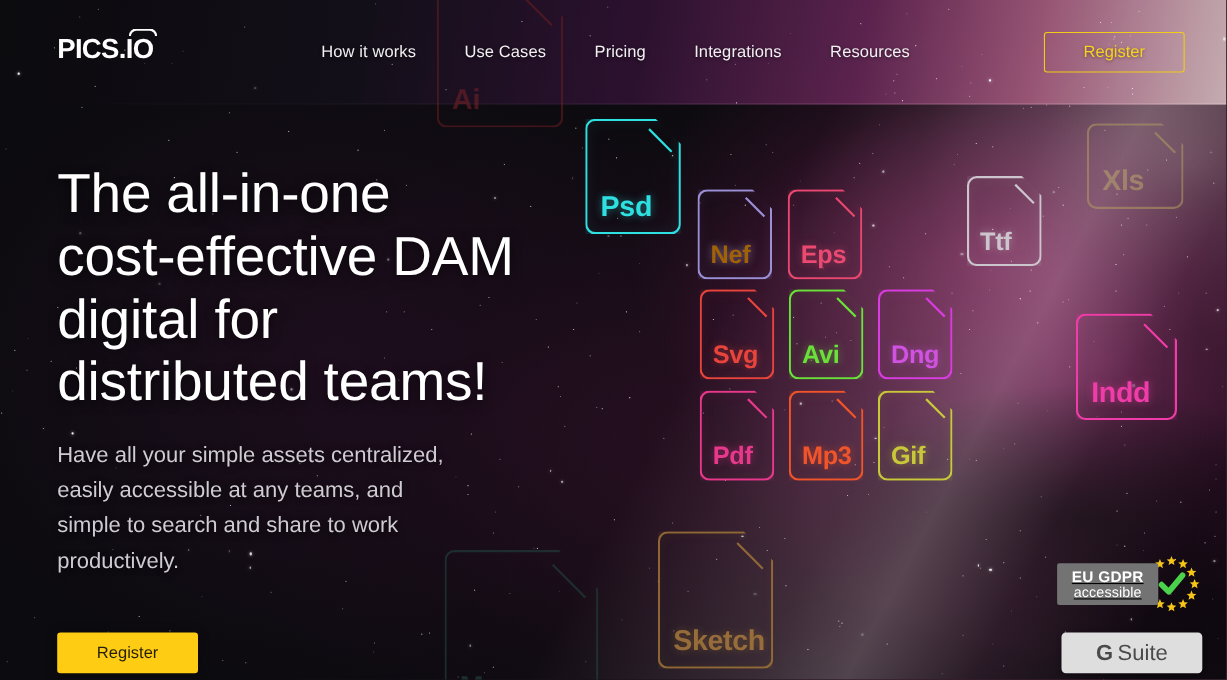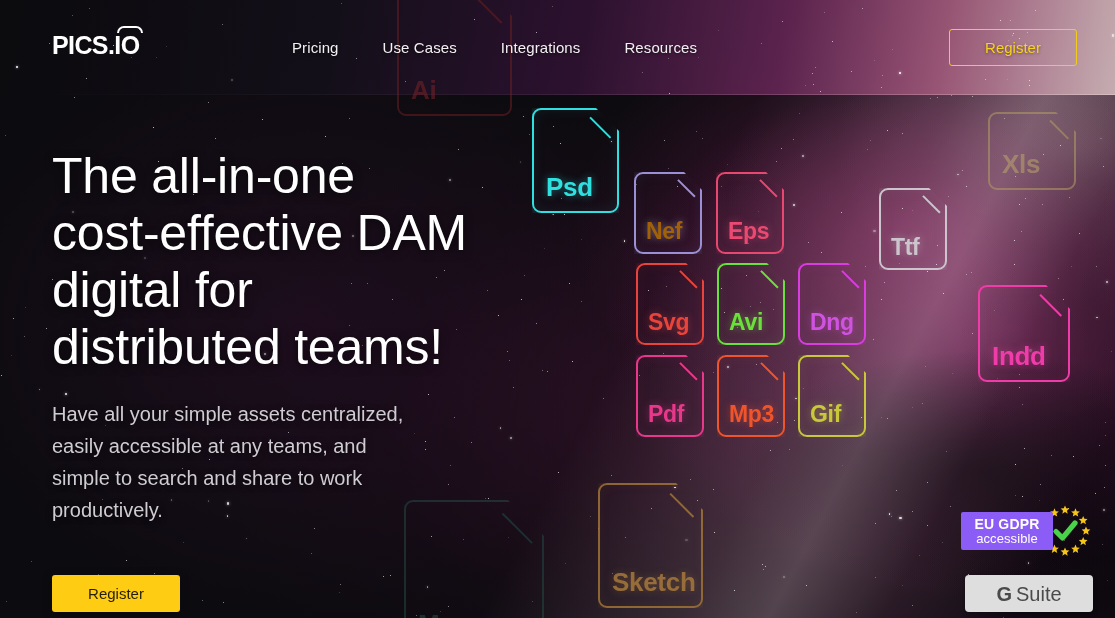--- a/index.html
+++ b/index.html
@@ -160,24 +160,25 @@
   .fcard.small .lbl { font-size:23px; padding:0 0 9px 10px; }
 
   
   .badge-gdpr {
     position:absolute; right:22px; top:505px;
     width:132px; height:52px; z-index:35;
   }
   .gdpr-box {
     position:absolute; left:0; top:7px;
     width:92px; height:38px;
-    background:#8b5cf6; border-radius:2px;
+    background:#737373; border-radius:2px;
     display:flex; flex-direction:column;
     align-items:center; justify-content:center;
     line-height:1.05;
+    text-decoration:underline;
   }
   .gdpr-l1 { color:#fff; font-size:14px; font-weight:700; letter-spacing:0.2px; }
   .gdpr-l2 { color:#fff; font-size:13px; font-weight:400; letter-spacing:0.1px; }
   .gdpr-ring { position:absolute; right:0; top:0; width:58px; height:52px; }
 
   .badge-gsuite {
     position:absolute; right:22px; top:575px;
     width:128px; height:37px; z-index:35;
     background:#dededf; border-radius:4px;
     display:flex; align-items:center; justify-content:center;
@@ -555,21 +556,21 @@
         <span style="position: absolute; right: -2px; top: -2px; width: 26px; height: 26px; border-bottom: 2.4px solid rgb(176, 154, 98); transform-origin: 50% 50%; transform: rotate(45deg) translate(0.6px, -6px);"></span>
       </div>
       <div class="fcard small" style="left: 634px; top: 172px; width: 68px; height: 82px; border-color: rgb(155, 143, 214); opacity: 1; border-radius: 9px; clip-path: polygon(0px 0px, calc(100% - 18px) 0px, 100% 18px, 100% 100%, 0px 100%); box-shadow: rgba(155, 143, 214, 0.333) 0px 0px 10px, rgba(155, 143, 214, 0.08) 0px 0px 14px inset;">
         <span class="lbl" style="color: #a16207; text-shadow: rgba(195, 188, 232, 0.467) 0px 0px 8px;">Nef</span>
         <span style="position: absolute; right: -2px; top: -2px; width: 24px; height: 24px; border-bottom: 2.4px solid rgb(155, 143, 214); transform-origin: 50% 50%; transform: rotate(45deg) translate(0.54px, -5.4px);"></span>
       </div>
       <div class="fcard small" style="left: 716px; top: 172px; width: 68px; height: 82px; border-color: rgb(232, 71, 111); opacity: 1; border-radius: 9px; clip-path: polygon(0px 0px, calc(100% - 18px) 0px, 100% 18px, 100% 100%, 0px 100%); box-shadow: rgba(232, 71, 111, 0.333) 0px 0px 10px, rgba(232, 71, 111, 0.08) 0px 0px 14px inset;">
         <span class="lbl" style="color: rgb(234, 74, 114); text-shadow: rgba(234, 74, 114, 0.467) 0px 0px 8px;">Eps</span>
         <span style="position: absolute; right: -2px; top: -2px; width: 24px; height: 24px; border-bottom: 2.4px solid rgb(232, 71, 111); transform-origin: 50% 50%; transform: rotate(45deg) translate(0.54px, -5.4px);"></span>
       </div>
-      <div class="fcard small" style="left: 879px; top: 188px; width: 68px; height: 82px; border-color: rgb(205, 197, 205); opacity: 1; border-radius: 9px; clip-path: polygon(0px 0px, calc(100% - 18px) 0px, 100% 18px, 100% 100%, 0px 100%); box-shadow: rgba(205, 197, 205, 0.333) 0px 0px 10px, rgba(205, 197, 205, 0.08) 0px 0px 14px inset;">
+      <div class="fcard small" style="left: 879px; top: 160px; width: 68px; height: 82px; border-color: rgb(205, 197, 205); opacity: 1; border-radius: 9px; clip-path: polygon(0px 0px, calc(100% - 18px) 0px, 100% 18px, 100% 100%, 0px 100%); box-shadow: rgba(205, 197, 205, 0.333) 0px 0px 10px, rgba(205, 197, 205, 0.08) 0px 0px 14px inset;">
         <span class="lbl" style="color: rgb(205, 197, 205); text-shadow: rgba(205, 197, 205, 0.467) 0px 0px 8px;">Ttf</span>
         <span style="position: absolute; right: -2px; top: -2px; width: 24px; height: 24px; border-bottom: 2.4px solid rgb(205, 197, 205); transform-origin: 50% 50%; transform: rotate(45deg) translate(0.54px, -5.4px);"></span>
       </div>
       <div class="fcard small" style="left: 636px; top: 263px; width: 68px; height: 82px; border-color: rgb(232, 68, 60); opacity: 1; border-radius: 9px; clip-path: polygon(0px 0px, calc(100% - 18px) 0px, 100% 18px, 100% 100%, 0px 100%); box-shadow: rgba(232, 68, 60, 0.333) 0px 0px 10px, rgba(232, 68, 60, 0.08) 0px 0px 14px inset;">
         <span class="lbl" style="color: rgb(232, 68, 60); text-shadow: rgba(232, 68, 60, 0.467) 0px 0px 8px;">Svg</span>
         <span style="position: absolute; right: -2px; top: -2px; width: 24px; height: 24px; border-bottom: 2.4px solid rgb(232, 68, 60); transform-origin: 50% 50%; transform: rotate(45deg) translate(0.54px, -5.4px);"></span>
       </div>
       <div class="fcard small" style="left: 717px; top: 263px; width: 68px; height: 82px; border-color: rgb(106, 224, 58); opacity: 1; border-radius: 9px; clip-path: polygon(0px 0px, calc(100% - 18px) 0px, 100% 18px, 100% 100%, 0px 100%); box-shadow: rgba(106, 224, 58, 0.333) 0px 0px 10px, rgba(106, 224, 58, 0.08) 0px 0px 14px inset;">
         <span class="lbl" style="color: rgb(106, 224, 58); text-shadow: rgba(106, 224, 58, 0.467) 0px 0px 8px;">Avi</span>
         <span style="position: absolute; right: -2px; top: -2px; width: 24px; height: 24px; border-bottom: 2.4px solid rgb(106, 224, 58); transform-origin: 50% 50%; transform: rotate(45deg) translate(0.54px, -5.4px);"></span>
@@ -608,22 +609,23 @@
 
     <div class="logo">
       <span class="logo-text">PICS.</span>
       <span class="logo-text logo-io">
         <span class="logo-cam"></span>
         <span>IO</span>
       </span>
     </div>
 
     <nav class="nav" id="nav">
+        <div class="nav-item">How it works</div>
+        <div class="nav-item">Use Cases</div>
         <div class="nav-item">Pricing</div>
-        <div class="nav-item">Use Cases</div>
         <div class="nav-item">Integrations</div>
         <div class="nav-item">Resources</div>
       </nav>
 
     <div class="btn-register-outline">
       <span>Register</span>
     </div>
   </div>
 
   <div class="hero">

